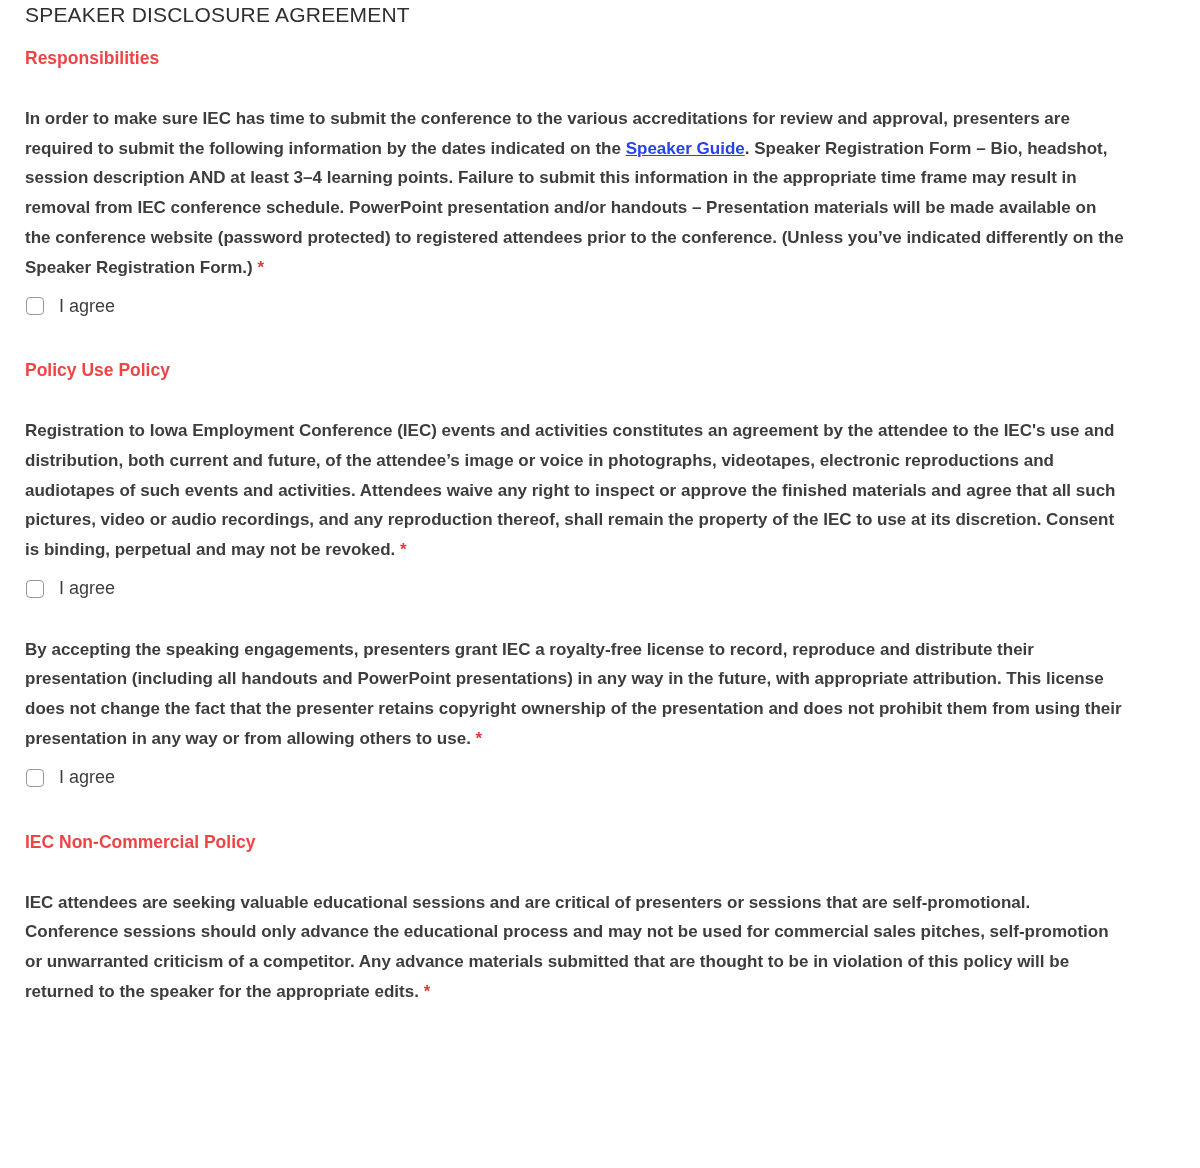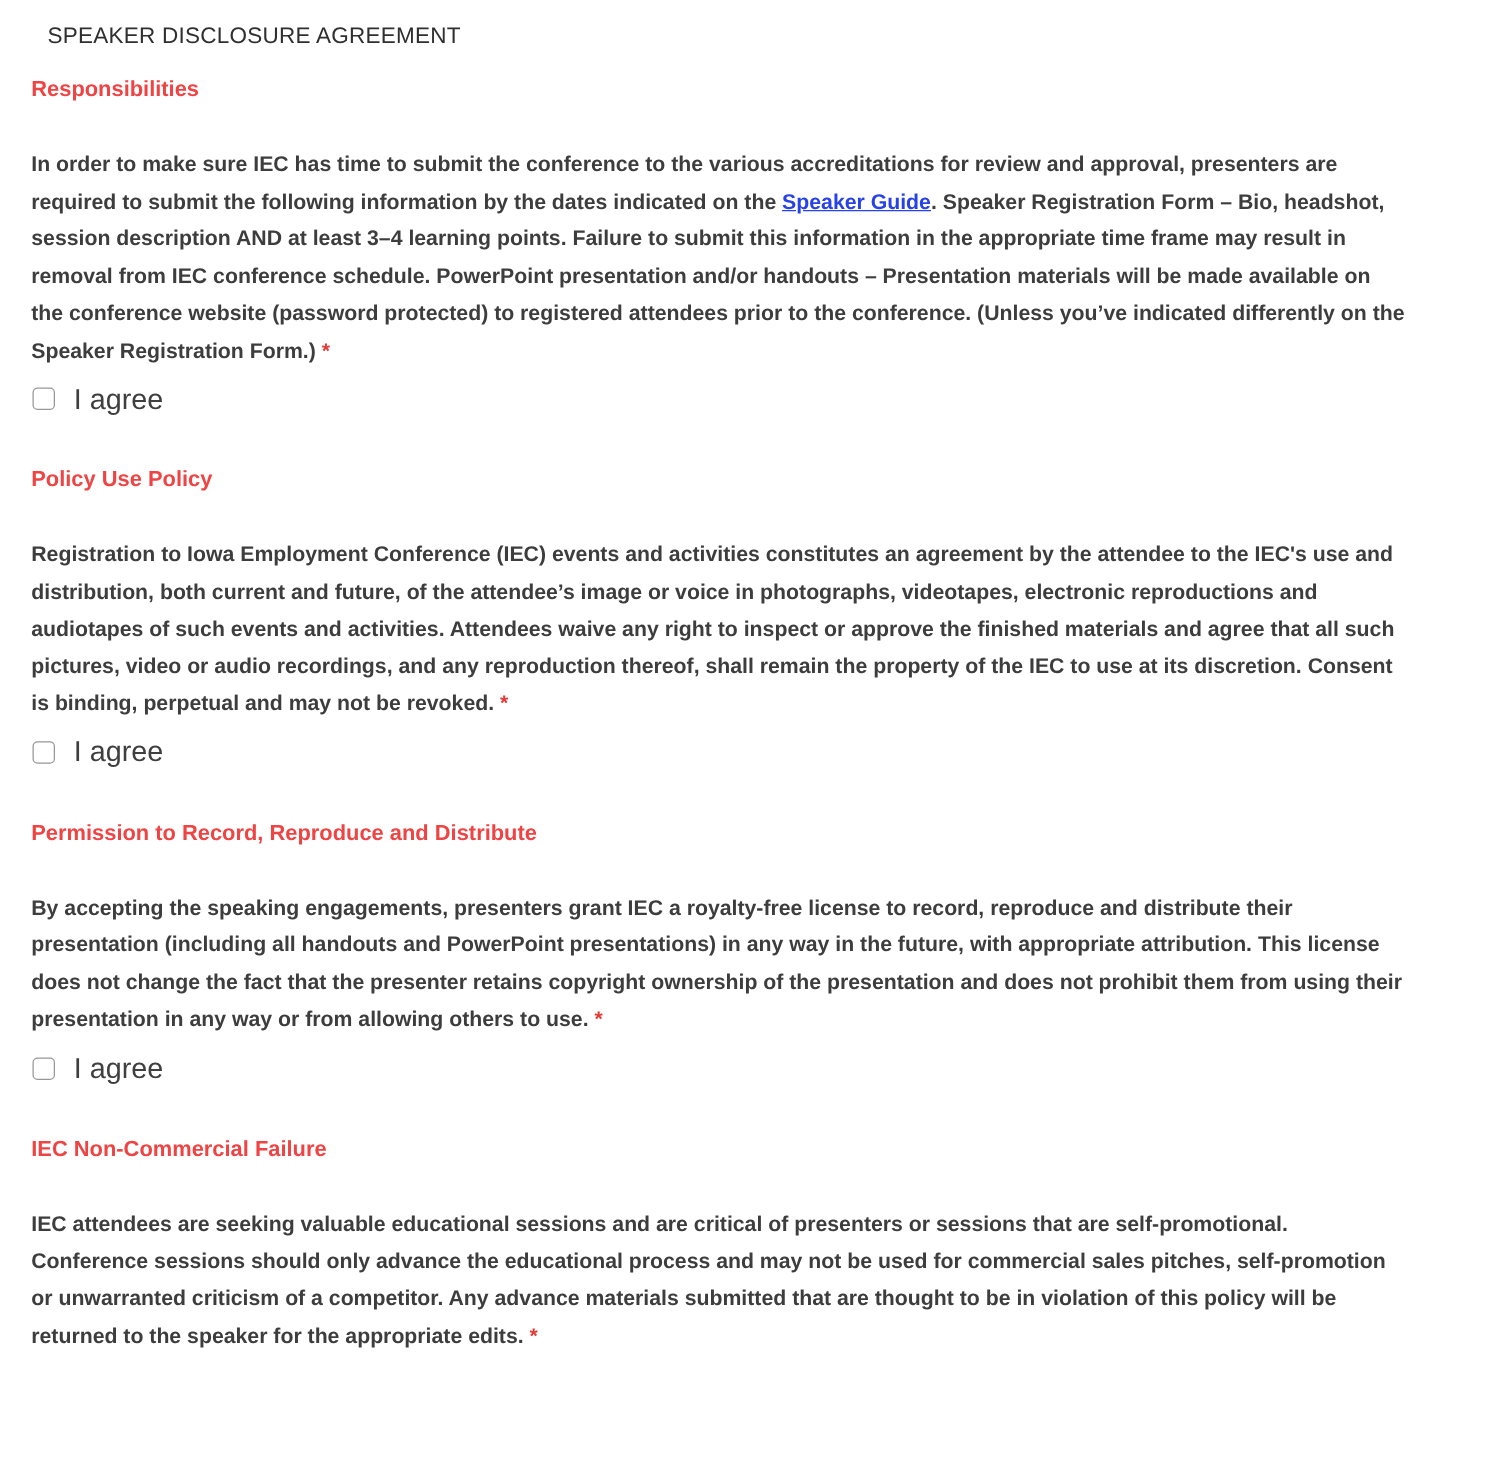--- a/index.html
+++ b/index.html
@@ -13,22 +13,22 @@
     height: 1168px;
     overflow: hidden;
     font-family: "Liberation Sans", sans-serif;
     -webkit-font-smoothing: antialiased;
   }
   main {
     padding: 2px 25px 0 25px;
     max-width: 1150px;
   }
   h1.page-title {
-    margin: 13px;
-    font-size: 18px;
+    margin: 0;
+    font-size: 21px;
     line-height: 26px;
     font-weight: 400;
     color: #2f2f2f;
     letter-spacing: 0.2px;
   }
   h2.section-heading {
     margin: 40px 0 0 0;
     font-size: 17.5px;
     line-height: 24px;
     font-weight: 700;
@@ -66,21 +66,21 @@
     -webkit-appearance: none;
     width: 18px;
     height: 18px;
     margin: 0 0 0 1px;
     border: 1px solid #979797;
     border-radius: 4px;
     background: #ffffff;
     cursor: pointer;
   }
   label.agree-label {
-    font-size: 23px;
+    font-size: 18px;
     font-weight: 400;
     color: #3f3f3f;
     cursor: pointer;
   }
 </style>
 </head>
 <body>
 
 <main>
   <h1 class="page-title">SPEAKER DISCLOSURE AGREEMENT</h1>
@@ -97,27 +97,26 @@
   <section class="policy-section">
     <h2 class="section-heading">Policy Use Policy</h2>
     <p class="section-body"><span>Registration to Iowa Employment Conference (IEC) events and activities constitutes an agreement by the attendee to the IEC's use and distribution, both current and future, of the attendee’s image or voice in photographs, videotapes, electronic reproductions and audiotapes of such events and activities. Attendees waive any right to inspect or approve the finished materials and agree that all such pictures, video or audio recordings, and any reproduction thereof, shall remain the property of the IEC to use at its discretion. Consent is binding, perpetual and may not be revoked.</span><span> </span><span class="required-asterisk">*</span></p>
     <div class="agree-row">
       <input type="checkbox" class="agree-checkbox" id="agree-1" style="">
       <label class="agree-label" for="agree-1">I agree</label>
     </div>
   </section>
 
   <section class="policy-section">
-    <h2 class="section-heading">Permission to Record, Reproduce and Distribute</h2>
     <p class="section-body"><span>By accepting the speaking engagements, presenters grant IEC a royalty-free license to record, reproduce and distribute their presentation (including all handouts and PowerPoint presentations) in any way in the future, with appropriate attribution. This license does not change the fact that the presenter retains copyright ownership of the presentation and does not prohibit them from using their presentation in any way or from allowing others to use.</span><span> </span><span class="required-asterisk">*</span></p>
     <div class="agree-row">
       <input type="checkbox" class="agree-checkbox" id="agree-2" style="">
       <label class="agree-label" for="agree-2">I agree</label>
     </div>
   </section>
 
   <section class="policy-section">
-    <h2 class="section-heading">IEC Non-Commercial Failure</h2>
+    <h2 class="section-heading">IEC Non-Commercial Policy</h2>
     <p class="section-body"><span>IEC attendees are seeking valuable educational sessions and are critical of presenters or sessions that are self-promotional. Conference sessions should only advance the educational process and may not be used for commercial sales pitches, self-promotion or unwarranted criticism of a competitor. Any advance materials submitted that are thought to be in violation of this policy will be returned to the speaker for the appropriate edits.</span><span> </span><span class="required-asterisk">*</span></p>
 
   </section>
 </div>
 </main>
 
 </body></html>

